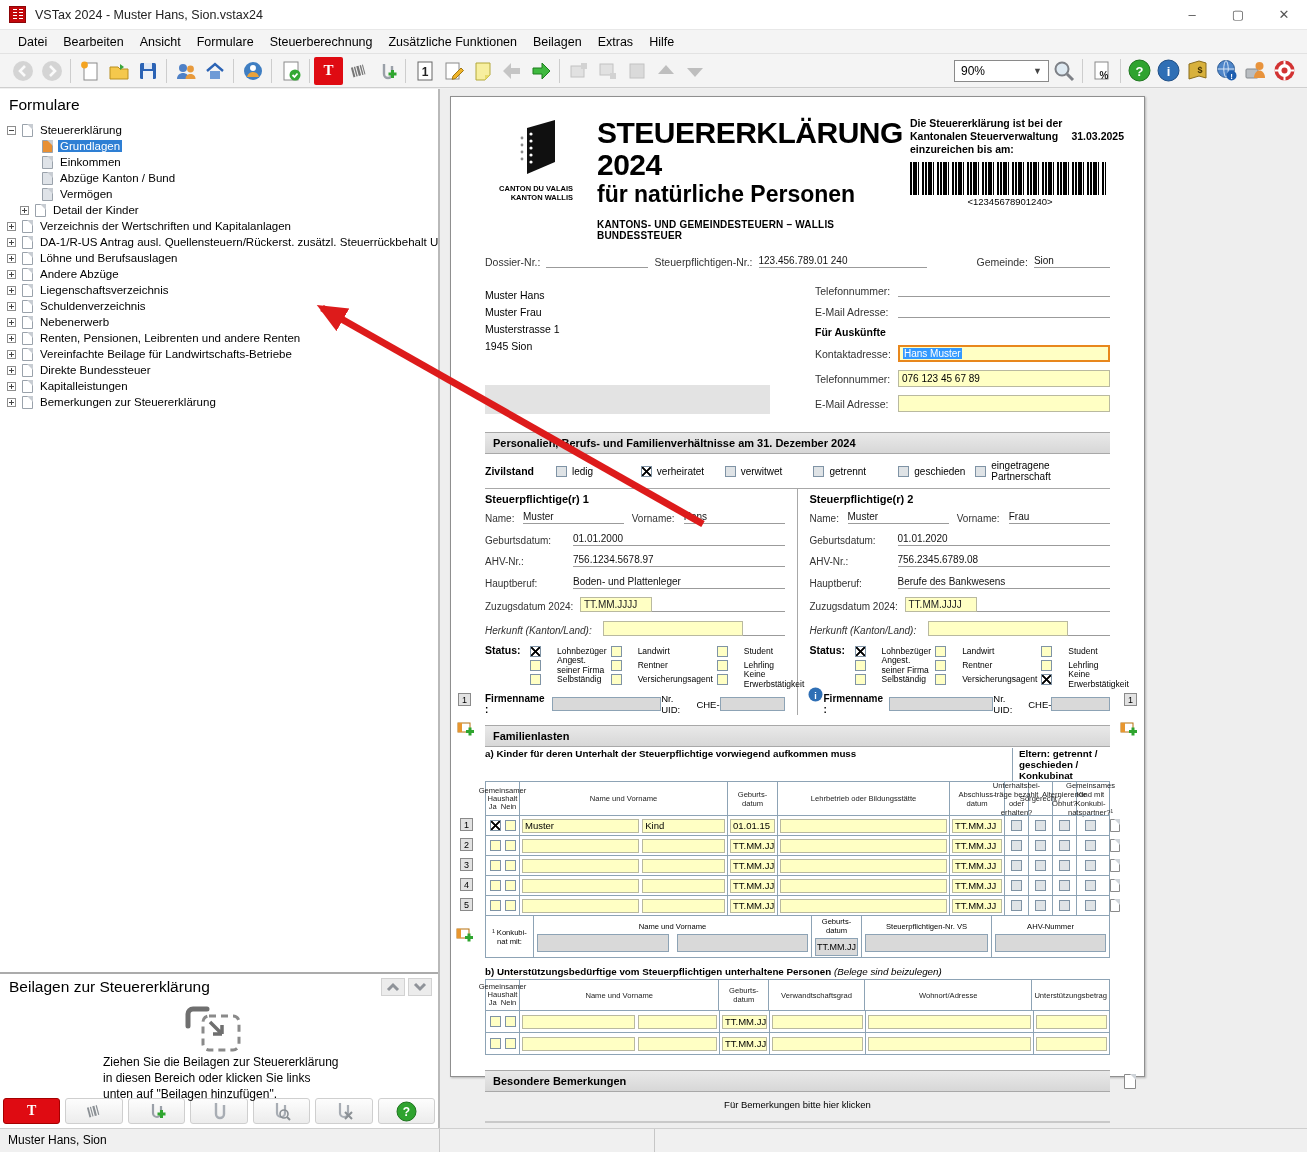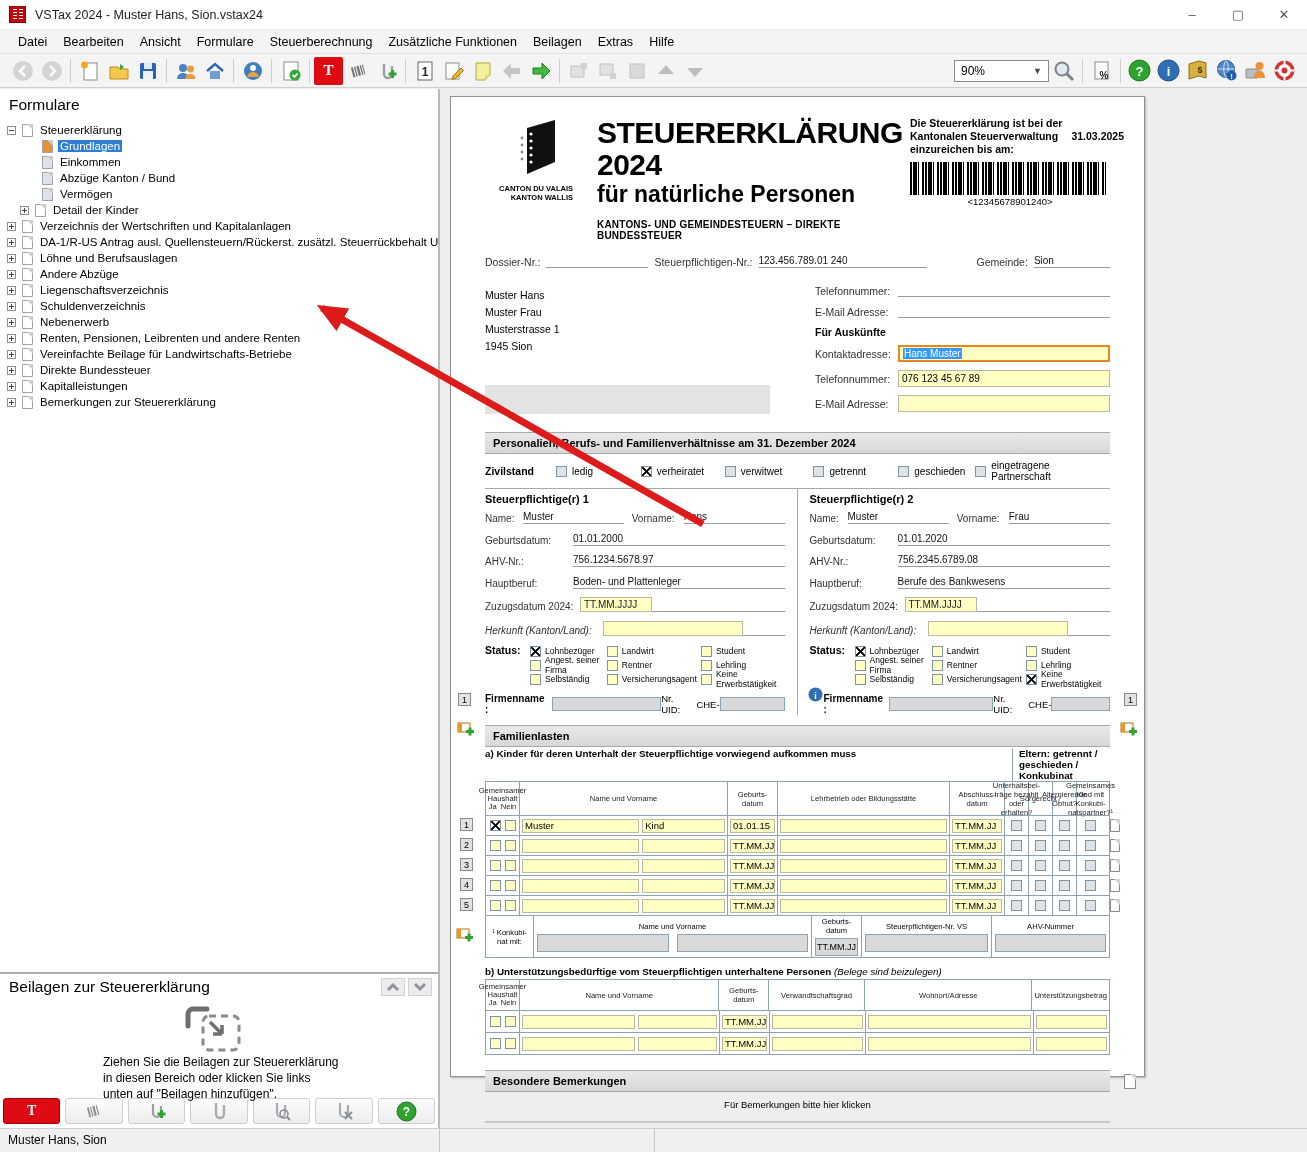--- a/index.html
+++ b/index.html
@@ -123,21 +123,21 @@
 .person.p2{padding-left:12px}
 .p-head{font-weight:bold;font-size:11px;margin-bottom:6px}
 .prow{display:flex;align-items:flex-end;margin-bottom:8.5px;font-size:10px;color:#222}
 .plbl{flex:0 0 auto;color:#333}
 .w88{width:88px}
 .pit{font-style:italic}
 .ul-rest{flex:1;border-bottom:1px solid #9b9b9b;height:13px}
 .status-blk{display:flex;margin-top:2px;font-size:8.5px}
 .st-lbl{font-weight:bold;font-size:10.5px;width:45px;flex:0 0 auto}
 .st-grid{display:grid;grid-auto-flow:column;grid-template-rows:repeat(3,14px);flex:1;column-gap:4px}
-.st-grid .cbp{gap:4px}
+.st-grid .cbp{gap:16px}
 .firm-row{display:flex;align-items:center;margin-top:7px;position:relative;font-size:9.5px}
 .firm-lbl{font-weight:bold;font-size:10px}
 .marker{position:absolute;width:13px;height:13px;background:#e2e2e2;border:1px solid #8a8a8a;font-size:9px;display:flex;align-items:center;justify-content:center}
 .info-ico{position:absolute;left:-2px;top:-6px}
 
 
 .fam-titles{display:flex;margin-top:1px;font-weight:bold;font-size:9.8px}
 .fam-titles .ft-a{width:527px}
 .fam-titles .ft-b{flex:1;border-left:1px solid #8da3b5;padding-left:6px;margin-left:0}
 .ktab{border:1px solid #8da3b5;position:relative}
@@ -595,21 +595,21 @@
               <circle cx="11" cy="18" r="1.4" fill="#8c8c8c"></circle>
                 <circle cx="11" cy="25" r="1.4" fill="#8c8c8c"></circle>
                 <circle cx="11" cy="32" r="1.4" fill="#8c8c8c"></circle>
                 <circle cx="11" cy="39" r="1.4" fill="#8c8c8c"></circle>
             </svg>
             <div class="canton-txt"><span>CANTON DU VALAIS</span><br><span>KANTON WALLIS</span></div>
           </div>
           <div class="fh-mid">
             <div class="fh-t1">STEUERERKLÄRUNG 2024</div>
             <div class="fh-t2">für natürliche Personen</div>
-            <div class="fh-t3">KANTONS- UND GEMEINDESTEUERN  –  DIREKTE BUNDESSTEUER</div>
+            <div class="fh-t3">KANTONS- UND GEMEINDESTEUERN  –  WALLIS BUNDESSTEUER</div>
           </div>
           <div class="fh-right">
             <div class="fh-deadline">
               <span>Die Steuererklärung ist bei der Kantonalen Steuerverwaltung einzureichen bis am:</span>
               <span class="fh-date">31.03.2025</span>
             </div>
             <div class="barcode"></div>
             <div class="barcode-cap">&lt;12345678901240&gt;</div>
           </div>
         </div>

